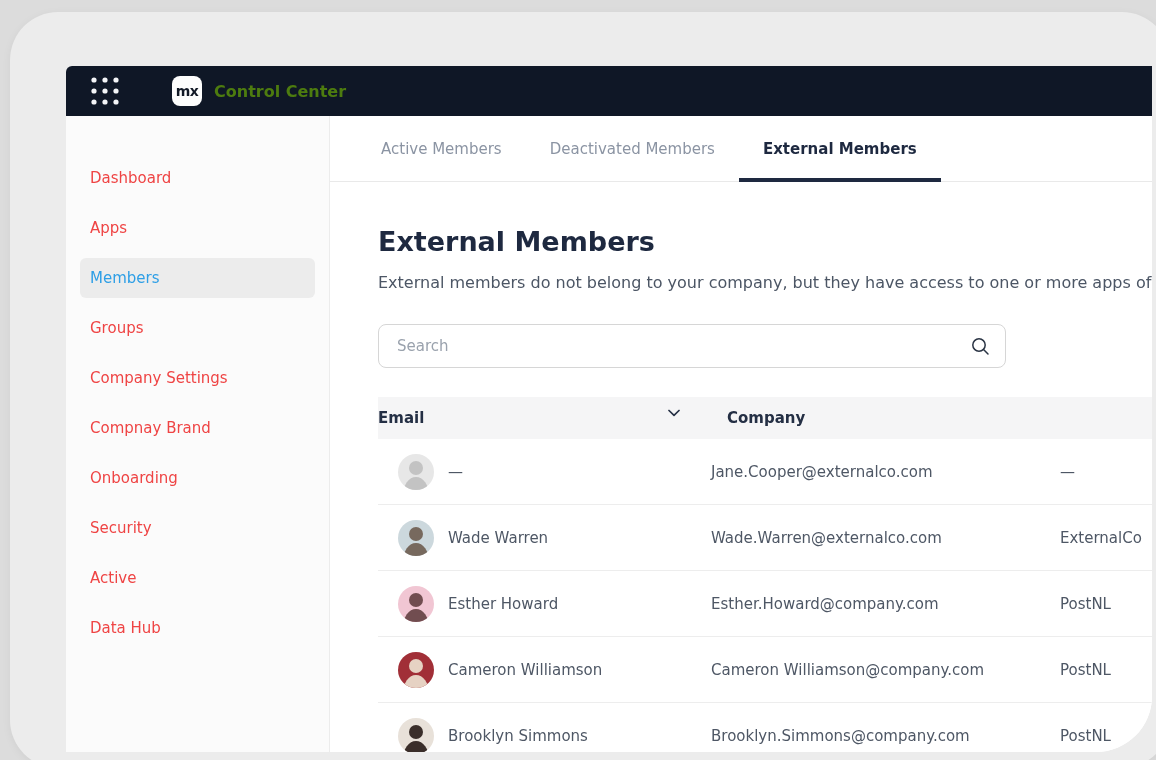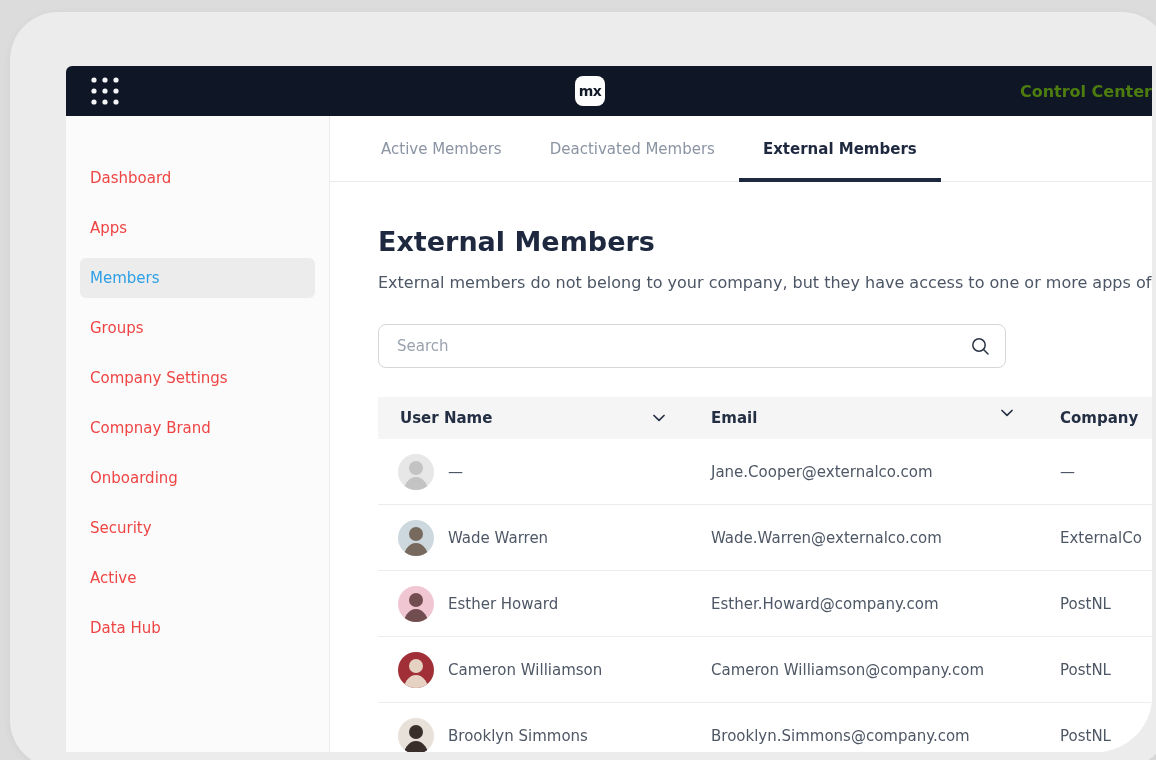--- a/index.html
+++ b/index.html
@@ -17,21 +17,21 @@
   .app-window{
     position:absolute; left:66px; top:66px; width:1086px; height:686px;
     background:#ffffff; overflow:hidden;
     border-radius:6px 0 0 0;
     border-bottom-right-radius:56px;
     display:flex; flex-direction:column;
   }
   
   .topbar{
     height:50px; flex:0 0 50px; background:#0f1726;
-    display:flex; align-items:center; padding-left:24px; gap:30px;justify-content:space-between;
+    display:flex; align-items:center; padding-left:24px; gap:22px;
   }
   .grid-icon{ width:30px; height:30px; display:block; cursor:pointer; }
   .mx-logo{
     width:30px; height:30px; background:#fdfdfd; border-radius:8px;
     display:grid; place-items:center;
     font-weight:700; font-size:14px; letter-spacing:-0.5px; color:#121926;
     margin-left:30px;
   }
   .app-title{ color:#4d7c0f; font-size:16px; font-weight:700; margin-left:-10px; }
   
@@ -171,26 +171,20 @@
             <svg width="19" height="19" viewBox="0 0 19 19" fill="none" stroke="#2a3444" stroke-width="1.5" stroke-linecap="round">
               <circle cx="8" cy="8" r="6.2"></circle>
               <line x1="12.8" y1="12.8" x2="17" y2="17"></line>
             </svg>
           </button>
         </div>
 
         <div class="members-table">
 
           <div class="t-head">
-            <div class="col-name">
-              <span>User Name</span>
-              <svg class="chev" width="12" height="8" viewBox="0 0 12 8" fill="none" stroke="#242f44" stroke-width="1.7" stroke-linecap="round" stroke-linejoin="round">
-                <polyline points="1,1.5 6,6.3 11,1.5"></polyline>
-              </svg>
-            </div>
             <div class="col-email">
               <span>Email</span>
               <svg class="chev" width="12" height="8" viewBox="0 0 12 8" fill="none" stroke="#242f44" stroke-width="1.7" stroke-linecap="round" stroke-linejoin="round">
                 <polyline points="1,1.5 6,6.3 11,1.5"></polyline>
               </svg>
             </div>
             <div class="col-company">
               <span>Company</span>
             </div>
           </div>

